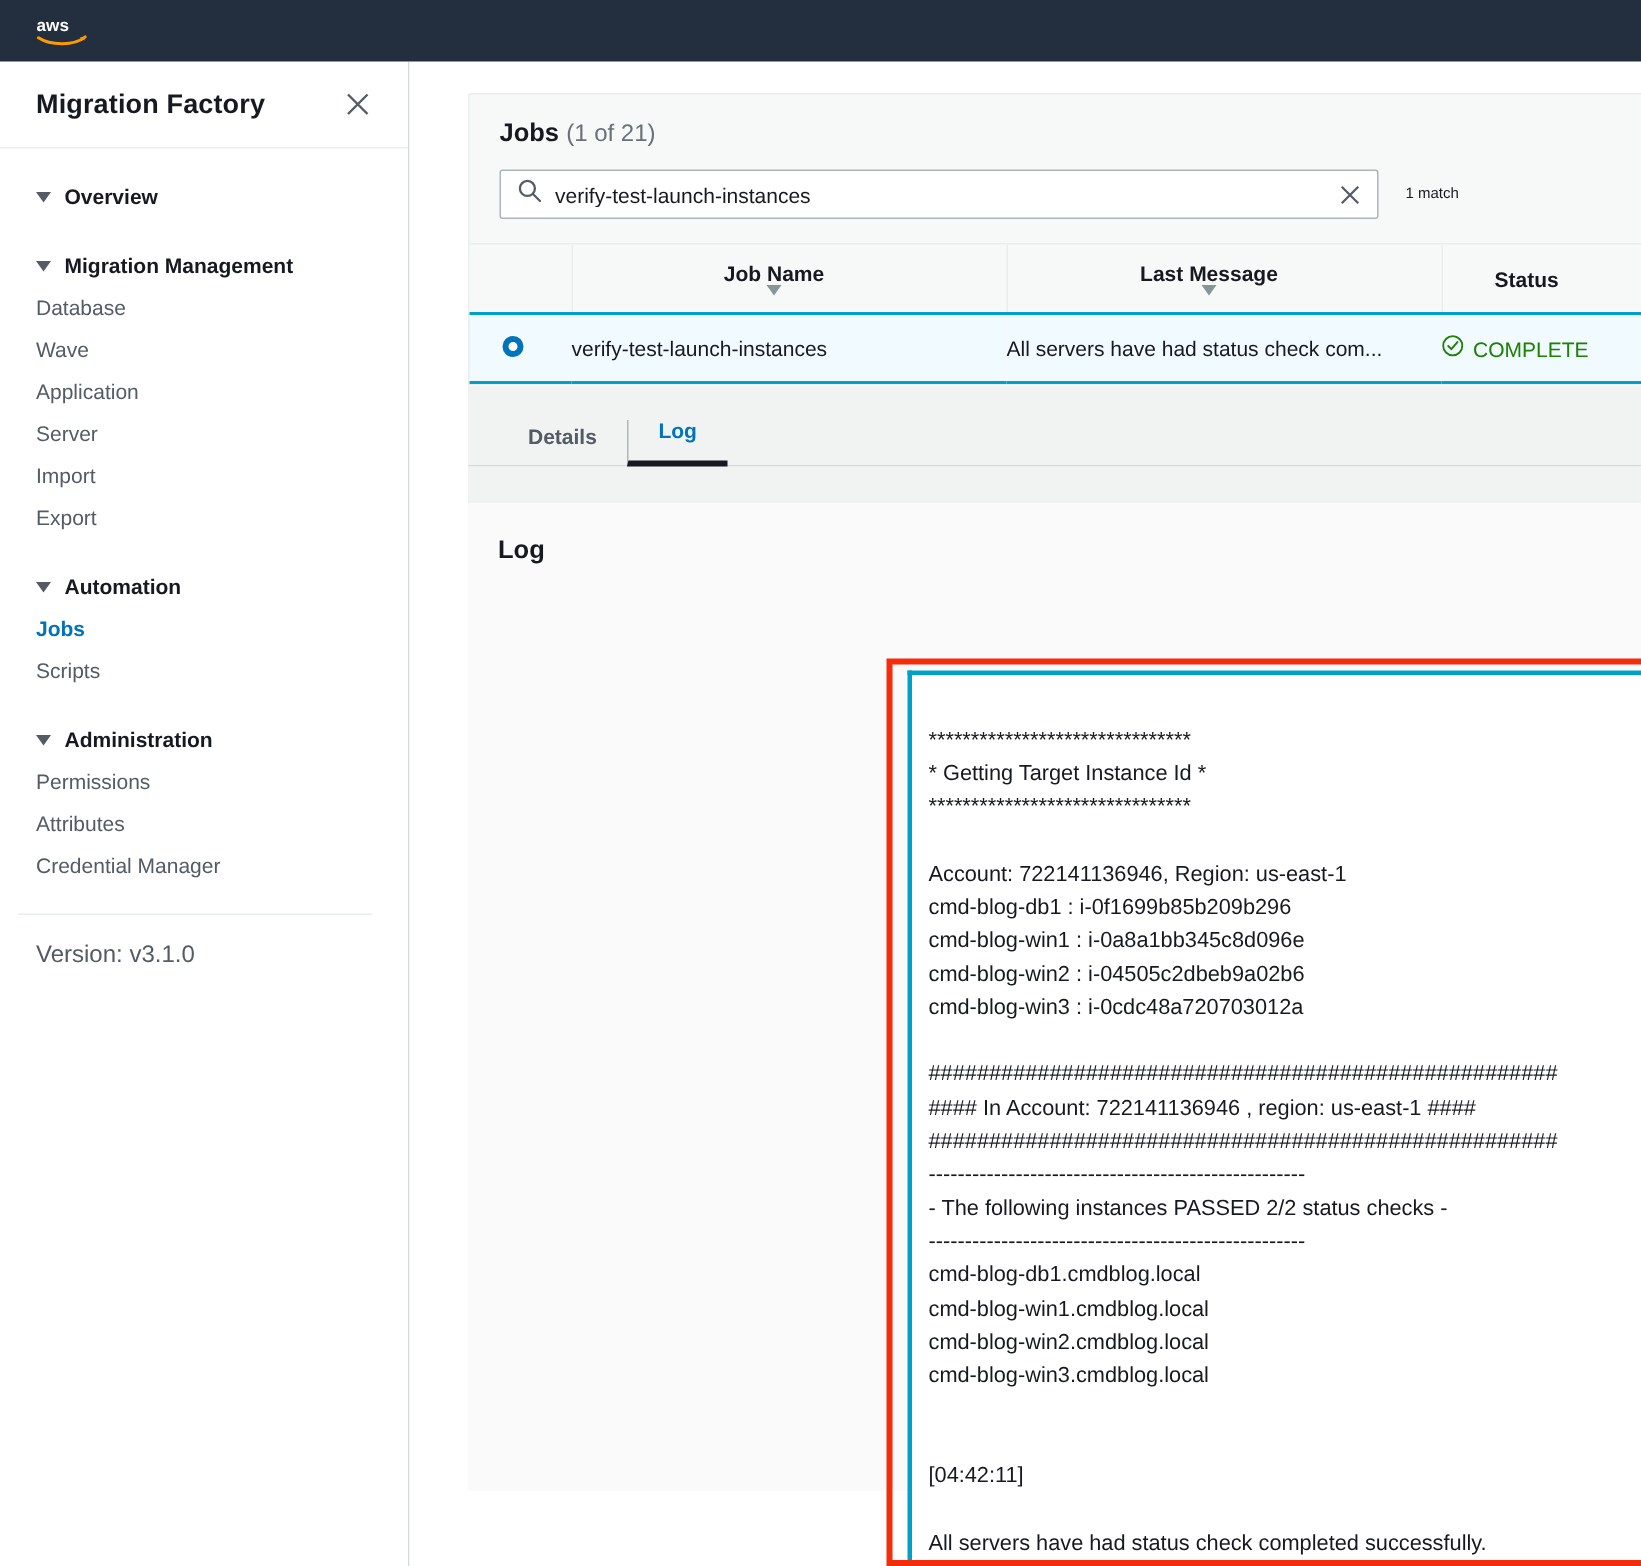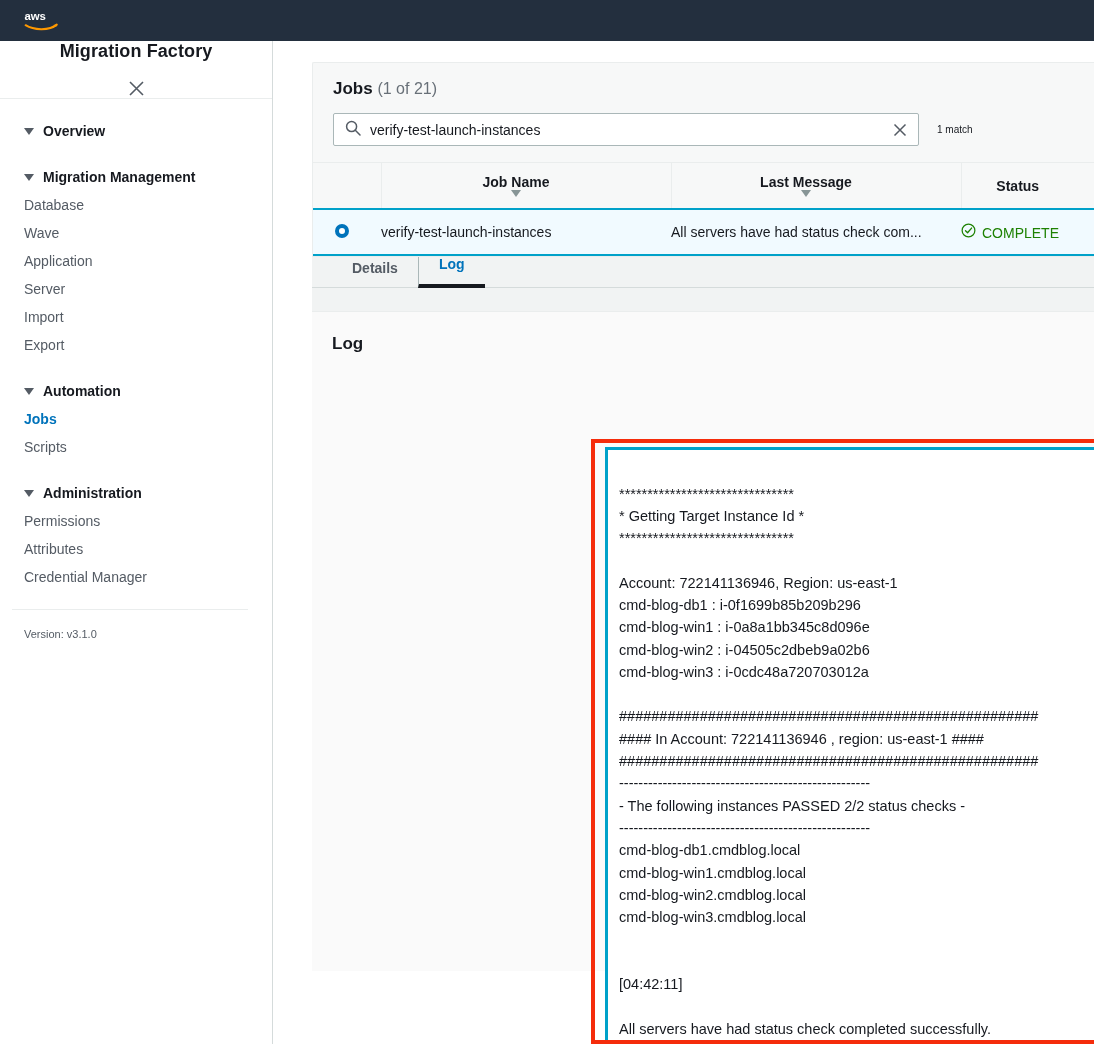--- a/index.html
+++ b/index.html
@@ -40,21 +40,20 @@
     height: 100%;
     position: relative;
   }
   #sidebar-header {
     height: 58px;
     display: flex;
     align-items: center;
     justify-content: space-between;
     padding: 0 24px 0 24px;
     border-bottom: 1px solid #eaeded;
-    flex-direction: column;
   }
   #sidebar-title {
     font-size: 18px;
     font-weight: bold;
     color: #16191f;
     letter-spacing: .1px;
   }
   #sidebar-close {
     color: #545b64;
     cursor: pointer;
@@ -89,21 +88,21 @@
     text-decoration: none;
   }
   .nav-item.active { color: #0073bb; font-weight: bold; }
   .nav-spacer { height: 14px; }
   #sidebar-divider {
     margin: 18px 24px 0 12px;
     border-top: 1px solid #eaeded;
   }
   #sidebar-version {
     padding: 18px 24px;
-    font-size: 11px;
+    font-size: 16px;
     color: #545b64;
   }
 
   
   #content {
     flex: 1 1 auto;
     background: #ffffff;
     padding: 21px 0 0 39px;
     position: relative;
     overflow: hidden;
@@ -222,21 +221,21 @@
     font-size: 14px;
   }
 
   
   #tabs-wrap {
     background: #f1f3f3;
     padding-left: 20px;
     border-bottom: 1px solid #d5dbdb;
     display: flex;
     align-items: flex-end;
-    height: 31px;
+    height: 54px;
   }
   .tab {
     font-size: 14px;
     font-weight: bold;
     color: #545b64;
     padding: 0 20px 13px 20px;
     cursor: pointer;
     line-height: 1;
     position: relative;
     top: 1px;

